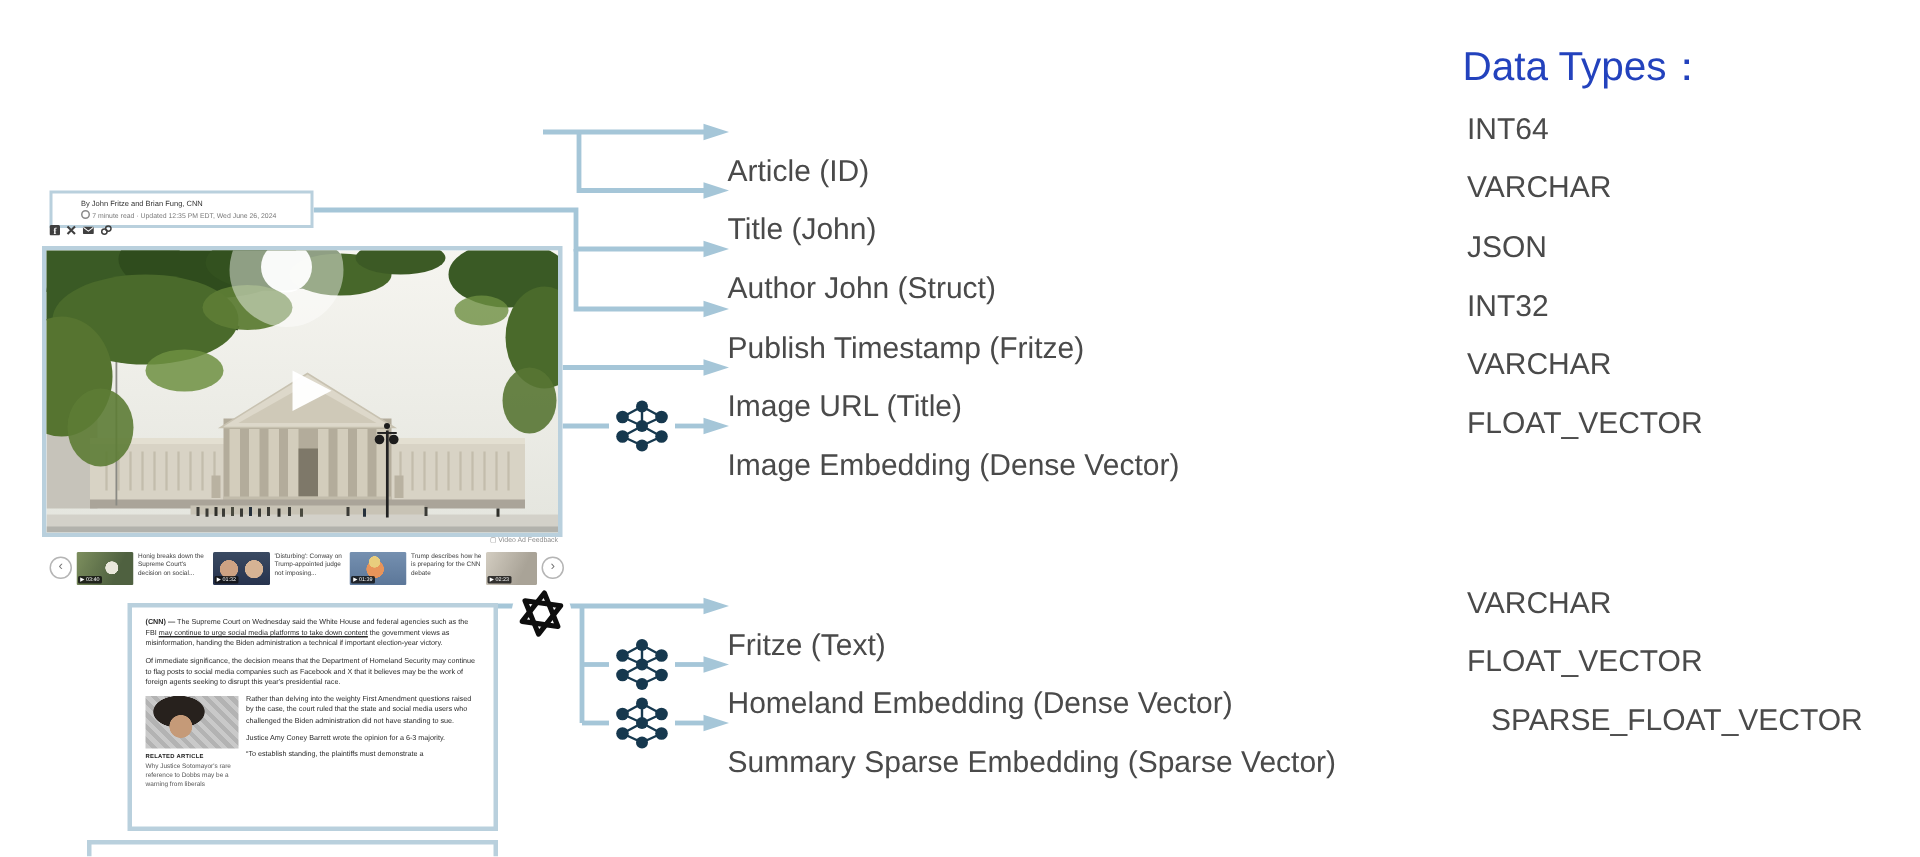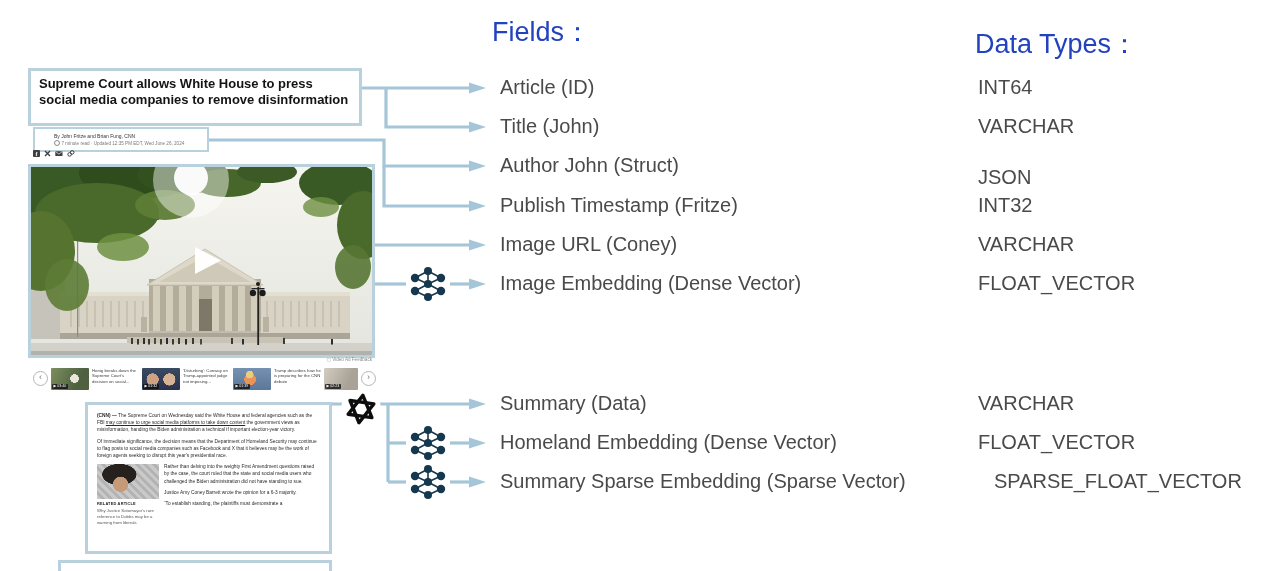--- a/index.html
+++ b/index.html
@@ -58,21 +58,21 @@
   .rel-cap{font-size:4.3px;color:#555;line-height:1.35;margin-top:1px;}
 
   #partial-box{left:58px;top:560px;width:274px;height:24px;}
 
   
   .hdr{position:absolute;font-size:27px;color:#2342bd;white-space:nowrap;}
   #fields-hdr{left:492px;top:14px;}
   #types-hdr{left:975px;top:26px;}
   .field-label,.type-label{position:absolute;transform:translateY(-54%);font-size:20px;
        color:#4a4a4a;white-space:nowrap;}
-  .field-label{left:500px;}
+  .field-label{left:485px;margin-top:28px;}
   .type-label{left:978px;}
 
   #overlay{position:absolute;left:0;top:0;width:1280px;height:571px;}
 </style>
 </head>
 <body>
 
 <div id="canvas">
 
   <svg id="overlay">
@@ -130,46 +130,42 @@
       </g>
     <g transform="translate(361,409) rotate(8)">
       <circle r="20" fill="#ffffff"></circle>
       <g stroke="#0d0d0d" stroke-width="3.4" fill="none" stroke-linejoin="round">
         <path d="M0 -13.8 L12 7 L-12 7 Z"></path>
         <path d="M0 -13.8 L12 7 L-12 7 Z" transform="rotate(60)"></path>
       </g>
     </g>
   </svg>
 
-  <div class="hdr" id="fields-hdr">Fields：</div>
   <div class="hdr" id="types-hdr">Data Types：</div>
   <div id="rows-host">
       <div class="field-label" style="top: 88px;">Article (ID)</div>
       <div class="type-label" style="top: 88px;">INT64</div>
       <div class="field-label" style="top: 127px;">Title (John)</div>
       <div class="type-label" style="top: 127px;">VARCHAR</div>
       <div class="field-label" style="top: 166px;">Author John (Struct)</div>
-      <div class="type-label" style="top: 178px;">JSON</div>
+      <div class="type-label" style="top: 167px;">JSON</div>
       <div class="field-label" style="top: 206px;">Publish Timestamp (Fritze)</div>
       <div class="type-label" style="top: 206px;">INT32</div>
-      <div class="field-label" style="top: 245px;">Image URL (Coney)</div>
+      <div class="field-label" style="top: 245px;">Image URL (Title)</div>
       <div class="type-label" style="top: 245px;">VARCHAR</div>
       <div class="field-label" style="top: 284px;">Image Embedding (Dense Vector)</div>
       <div class="type-label" style="top: 284px;">FLOAT_VECTOR</div>
-      <div class="field-label" style="top: 404px;">Summary (Data)</div>
+      <div class="field-label" style="top: 404px;">Fritze (Text)</div>
       <div class="type-label" style="top: 404px;">VARCHAR</div>
       <div class="field-label" style="top: 443px;">Homeland Embedding (Dense Vector)</div>
       <div class="type-label" style="top: 443px;">FLOAT_VECTOR</div>
       <div class="field-label" style="top: 482px;">Summary Sparse Embedding (Sparse Vector)</div>
       <div class="type-label" style="top: 482px; margin-left: 16px;">SPARSE_FLOAT_VECTOR</div>
     </div>
 
-  <div class="bluebox" id="headline-box">
-    <h1>Supreme Court allows White House to press social media companies to remove disinformation</h1>
-  </div>
 
   <div class="bluebox" id="byline-box">
     <div class="avatar"></div>
     <div class="byl">
       <div class="byl-1">By John Fritze and Brian Fung, CNN</div>
       <div class="byl-2">
           <span class="clock"></span>
         <span>7 minute read · Updated 12:35 PM EDT, Wed June 26, 2024</span>
         </div>
     </div>

